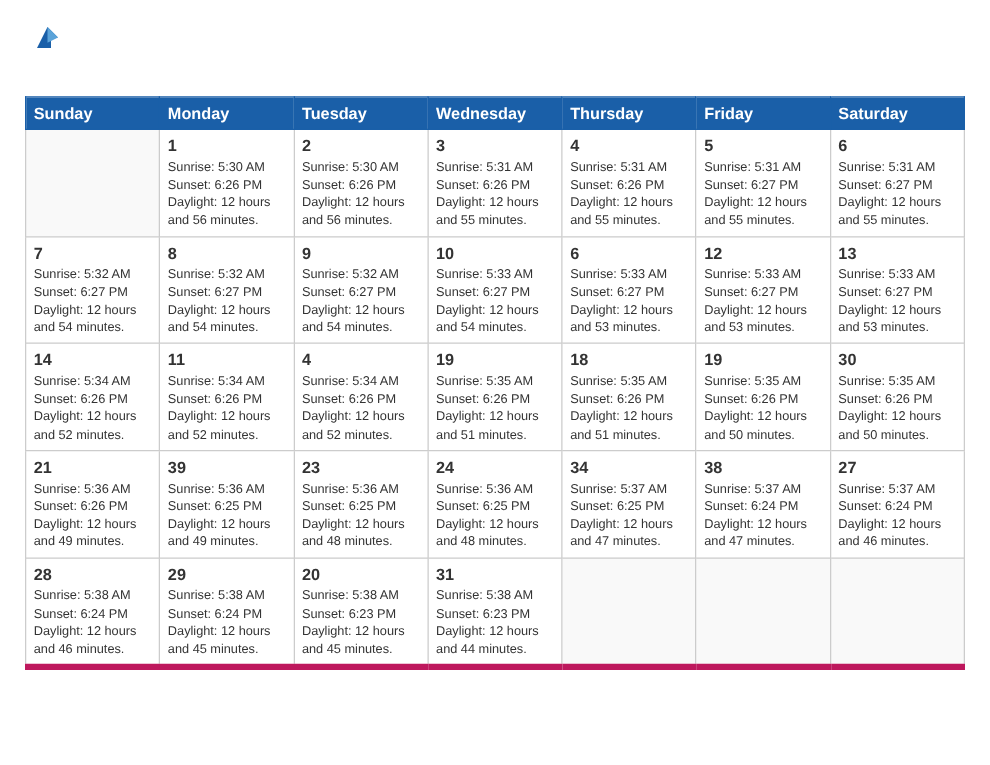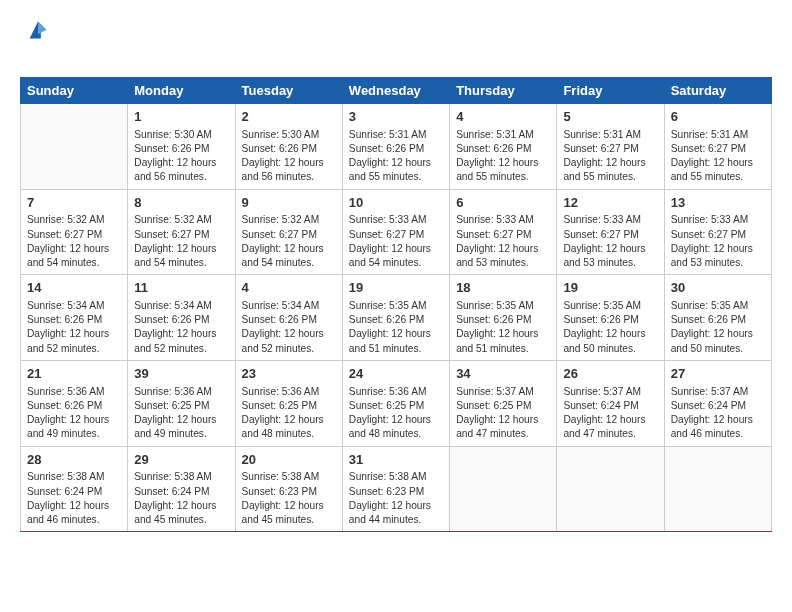--- a/index.html
+++ b/index.html
@@ -89,21 +89,21 @@
       font-weight: bold;
       display: block;
       margin-bottom: 2px;
     }
     .cell-info {
       font-size: 10.2px;
       color: #333;
       line-height: 1.4;
     }
     tr:last-child td {
-      border-bottom: 1px solid #be185d;
+      border-bottom: 5px solid #be185d;
     }
   </style>
 </head>
 <body>
 
 <div class="page">
   <div class="header-area">
     <div class="logo">
       <div>
         <div style="display:flex;align-items:center;">
@@ -315,21 +315,21 @@
 and 48 minutes.</div>
           </td>
           <td>
             <span class="day-num">34</span>
             <div class="cell-info" style="white-space: pre-line;">Sunrise: 5:37 AM
 Sunset: 6:25 PM
 Daylight: 12 hours
 and 47 minutes.</div>
           </td>
           <td>
-            <span class="day-num">26</span>
+            <span class="day-num">38</span>
             <div class="cell-info" style="white-space: pre-line;">Sunrise: 5:37 AM
 Sunset: 6:24 PM
 Daylight: 12 hours
 and 47 minutes.</div>
           </td>
           <td>
             <span class="day-num">27</span>
             <div class="cell-info" style="white-space: pre-line;">Sunrise: 5:37 AM
 Sunset: 6:24 PM
 Daylight: 12 hours

